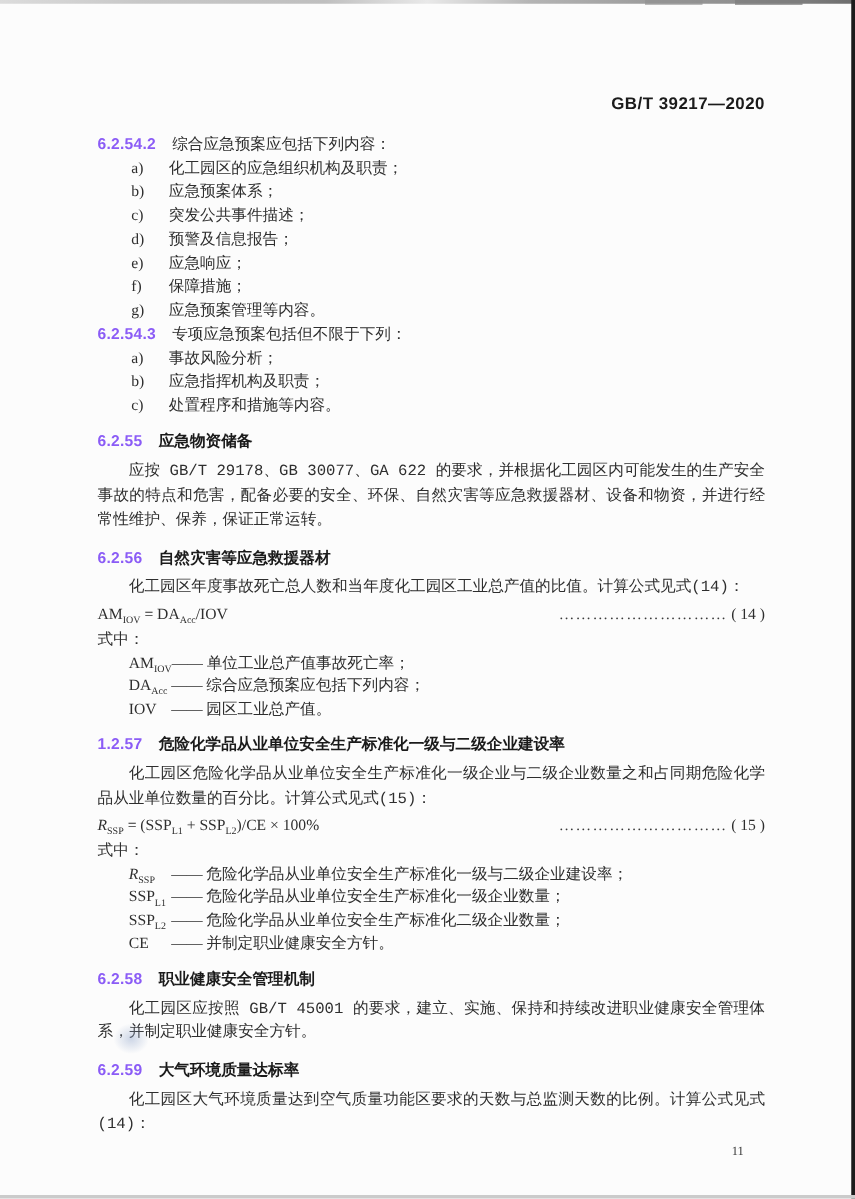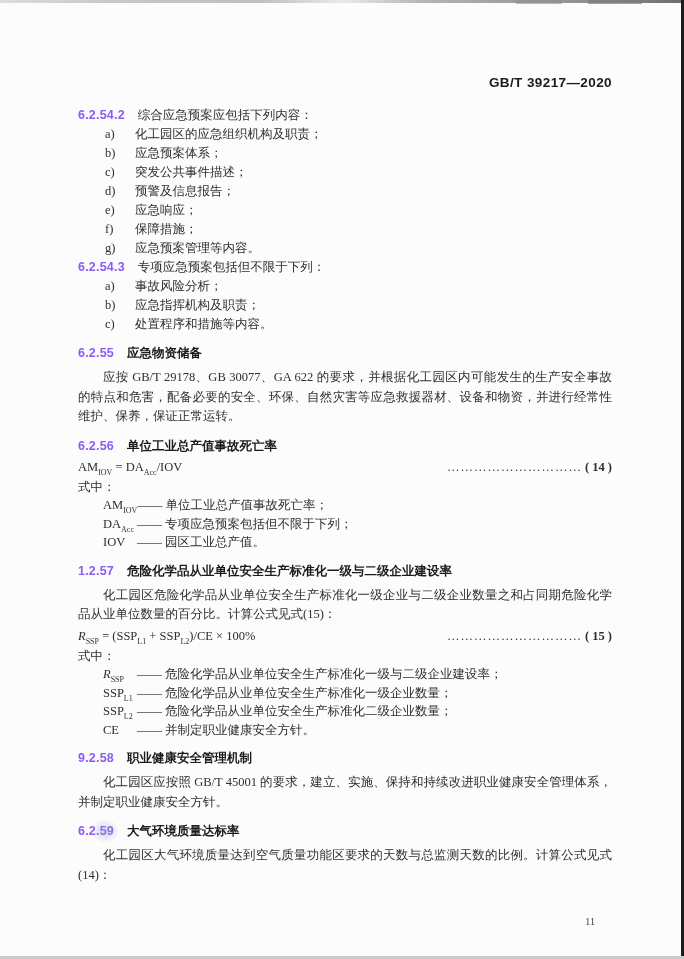--- a/index.html
+++ b/index.html
@@ -25,26 +25,26 @@
   
   .content{padding:0 72px 0 78px;font-size:12.5px;}
   .clause-run{margin-top:14px;line-height:19px;}
   .clause-num{font-family:"Liberation Sans","DejaVu Sans",sans-serif;font-weight:bold;
     color:#8b5cf6;margin-right:13px;letter-spacing:.2px;}
   .li{display:flex;margin-left:27px;line-height:19px;}
   .li-label{width:30px;flex:none;}
   .li-text{flex:1;}
   .clause-head{margin-top:10px;line-height:19px;
     font-family:"Liberation Sans","DejaVu Sans",sans-serif;font-weight:bold;color:#1b1b1b;}
-  .para{margin:5px 0 0;text-indent:2em;text-align:justify;line-height:19.5px;}
+  .para{margin:5px 0 0;text-indent:2em;text-align:justify;line-height:19.5px;font-family:Liberation Mono, monospace;}
   .formula-row{position:relative;margin:1px 0;line-height:20px;text-align:left;}
   sub{font-size:8px;line-height:0;}
   .eq-ref{position:absolute;right:0;top:0;}
   .dots{letter-spacing:1px;color:#3a3a3a;}
-  .eq-label{margin-left:3px;font-weight:bold;}
+  .eq-label{margin-left:3px;}
   .where{margin-top:1px;line-height:18.5px;}
   .def-row{display:flex;margin-left:25px;line-height:18.5px;}
   .def-sym{flex:none;min-width:34px;}
   .def-dash{flex:none;margin-right:3px;}
   .def-text{flex:1;}
   .italic{font-style:italic;}
   .page-number{position:absolute;top:916px;right:89px;font-size:10px;color:#3a3a3a;}
 </style>
 </head>
 <body>
@@ -109,36 +109,37 @@
         <span class="li-label">c)</span>
         <span class="li-text">处置程序和措施等内容。</span>
       </div>
 
     <div class="clause-head">
       <span class="clause-num">6.2.55</span><span>应急物资储备</span>
     </div>
     <p class="para">应按 GB/T 29178、GB 30077、GA 622 的要求，并根据化工园区内可能发生的生产安全事故的特点和危害，配备必要的安全、环保、自然灾害等应急救援器材、设备和物资，并进行经常性维护、保养，保证正常运转。</p>
 
     <div class="clause-head">
-      <span class="clause-num">6.2.56</span><span>单位工业总产值事故死亡率</span>
+      <span class="clause-num">6.2.56</span><span>自然灾害等应急救援器材</span>
     </div>
+    <p class="para">化工园区年度事故死亡总人数和当年度化工园区工业总产值的比值。计算公式见式(14)：</p>
     <div class="formula-row">
       <span class="formula"><span>AM</span><sub>IOV</sub><span> = DA</span><sub>Acc</sub><span>/IOV</span></span>
       <span class="eq-ref"><span class="dots">…………………………</span><span class="eq-label">( 14 )</span></span>
     </div>
     <div class="where">式中：</div>
     <div class="def-row">
         <span class="def-sym"><span>AM</span><sub>IOV</sub></span>
         <span class="def-dash">——</span>
         <span class="def-text">单位工业总产值事故死亡率；</span>
       </div>
     <div class="def-row">
         <span class="def-sym"><span>DA</span><sub>Acc</sub></span>
         <span class="def-dash">——</span>
-        <span class="def-text">专项应急预案包括但不限于下列；</span>
+        <span class="def-text">综合应急预案应包括下列内容；</span>
       </div>
     <div class="def-row">
         <span class="def-sym"><span>IOV</span><sub></sub></span>
         <span class="def-dash">——</span>
         <span class="def-text">园区工业总产值。</span>
       </div>
 
     <div class="clause-head">
       <span class="clause-num">1.2.57</span><span>危险化学品从业单位安全生产标准化一级与二级企业建设率</span>
     </div>
@@ -163,21 +164,21 @@
         <span class="def-dash">——</span>
         <span class="def-text">危险化学品从业单位安全生产标准化二级企业数量；</span>
       </div>
     <div class="def-row">
         <span class="def-sym"><span>CE</span><sub></sub></span>
         <span class="def-dash">——</span>
         <span class="def-text">并制定职业健康安全方针。</span>
       </div>
 
     <div class="clause-head">
-      <span class="clause-num">9.2.58</span><span>职业健康安全管理机制</span>
+      <span class="clause-num">6.2.58</span><span>职业健康安全管理机制</span>
     </div>
     <p class="para">化工园区应按照 GB/T 45001 的要求，建立、实施、保持和持续改进职业健康安全管理体系，并制定职业健康安全方针。</p>
 
     <div class="clause-head">
       <span class="clause-num">6.2.59</span><span>大气环境质量达标率</span>
     </div>
     <p class="para">化工园区大气环境质量达到空气质量功能区要求的天数与总监测天数的比例。计算公式见式(14)：</p>
 
   </div>
 

